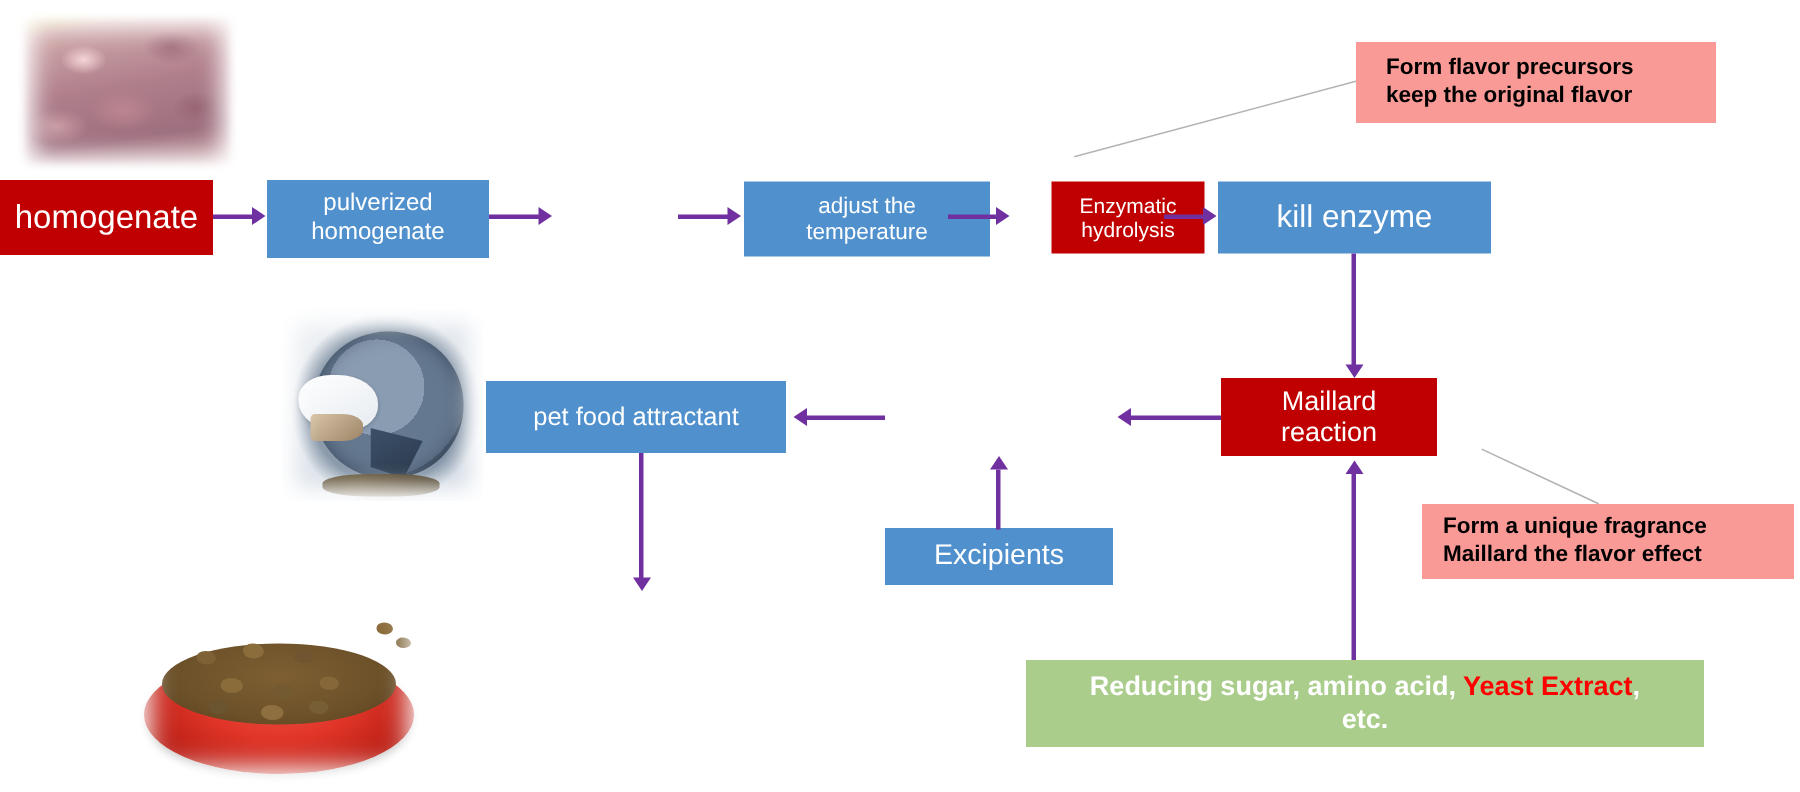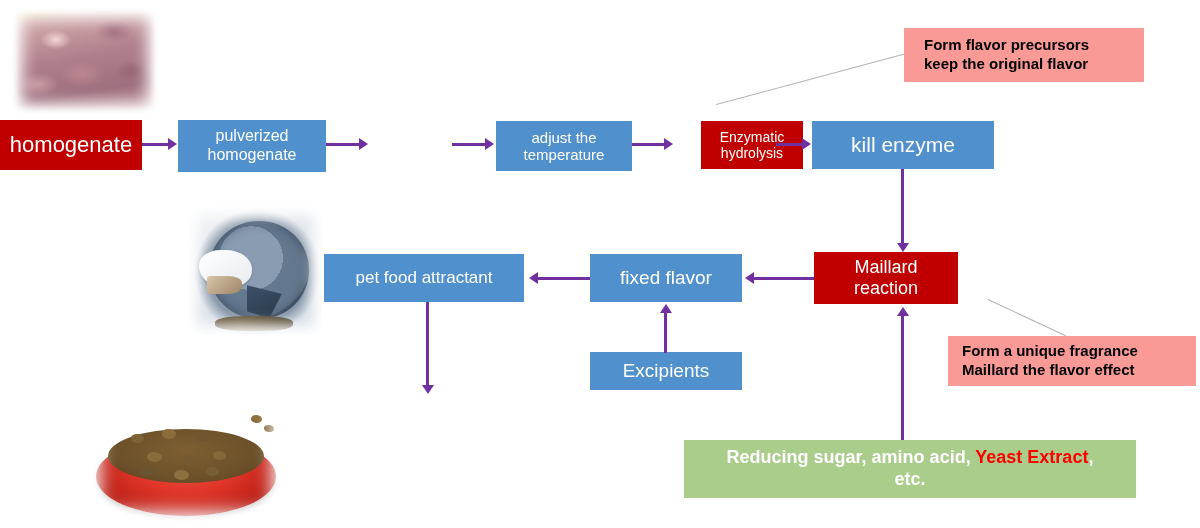--- a/index.html
+++ b/index.html
@@ -103,21 +103,21 @@
   <div class="box red" style="left:0px;top:120px;width:142px;height:50px;font-size:22px;">
     <span>homogenate</span>
   </div>
 
   <div class="box blue" style="left:178px;top:120px;width:148px;height:52px;font-size:16px;white-space:pre-line;">
     <span>pulverized
 homogenate</span>
   </div>
 
 
-  <div class="box blue" style="left:496px;top:121px;width:136px;height:50px;font-size:15px;white-space:pre-line;">
+  <div class="box blue" style="left:496px;top:121px;width:164px;height:50px;font-size:15px;white-space:pre-line;">
     <span>adjust the
 temperature</span>
   </div>
 
   <div class="box red" style="left:674px;top:121px;width:102px;height:48px;font-size:14px;white-space:pre-line;margin-left:27px;">
     <span>Enzymatic
 hydrolysis</span>
   </div>
 
   <div class="box blue" style="left:812px;top:121px;width:182px;height:48px;font-size:21px;">
@@ -148,23 +148,20 @@
     </span>
   </div>
 
   <div class="conn" style="left:901px;top:169px;width:3px;height:75px;"></div>
   <div class="head head-d" style="left:897px;top:243px;"></div>
 
   <div class="box blue" style="left:324px;top:254px;width:200px;height:48px;font-size:17px;">
     <span>pet food attractant</span>
   </div>
 
-  <div class="box blue" style="left:590px;top:254px;width:152px;height:48px;font-size:19px;">
-    <span>fixed flavor</span>
-  </div>
 
   <div class="box red" style="left:814px;top:252px;width:144px;height:52px;font-size:18px;white-space:pre-line;">
     <span>Maillard
 reaction</span>
   </div>
 
   <div class="conn" style="left:754px;top:277px;width:60px;height:3px;"></div>
   <div class="head head-l" style="left:745px;top:272px;"></div>
 
   <div class="conn" style="left:538px;top:277px;width:52px;height:3px;"></div>

